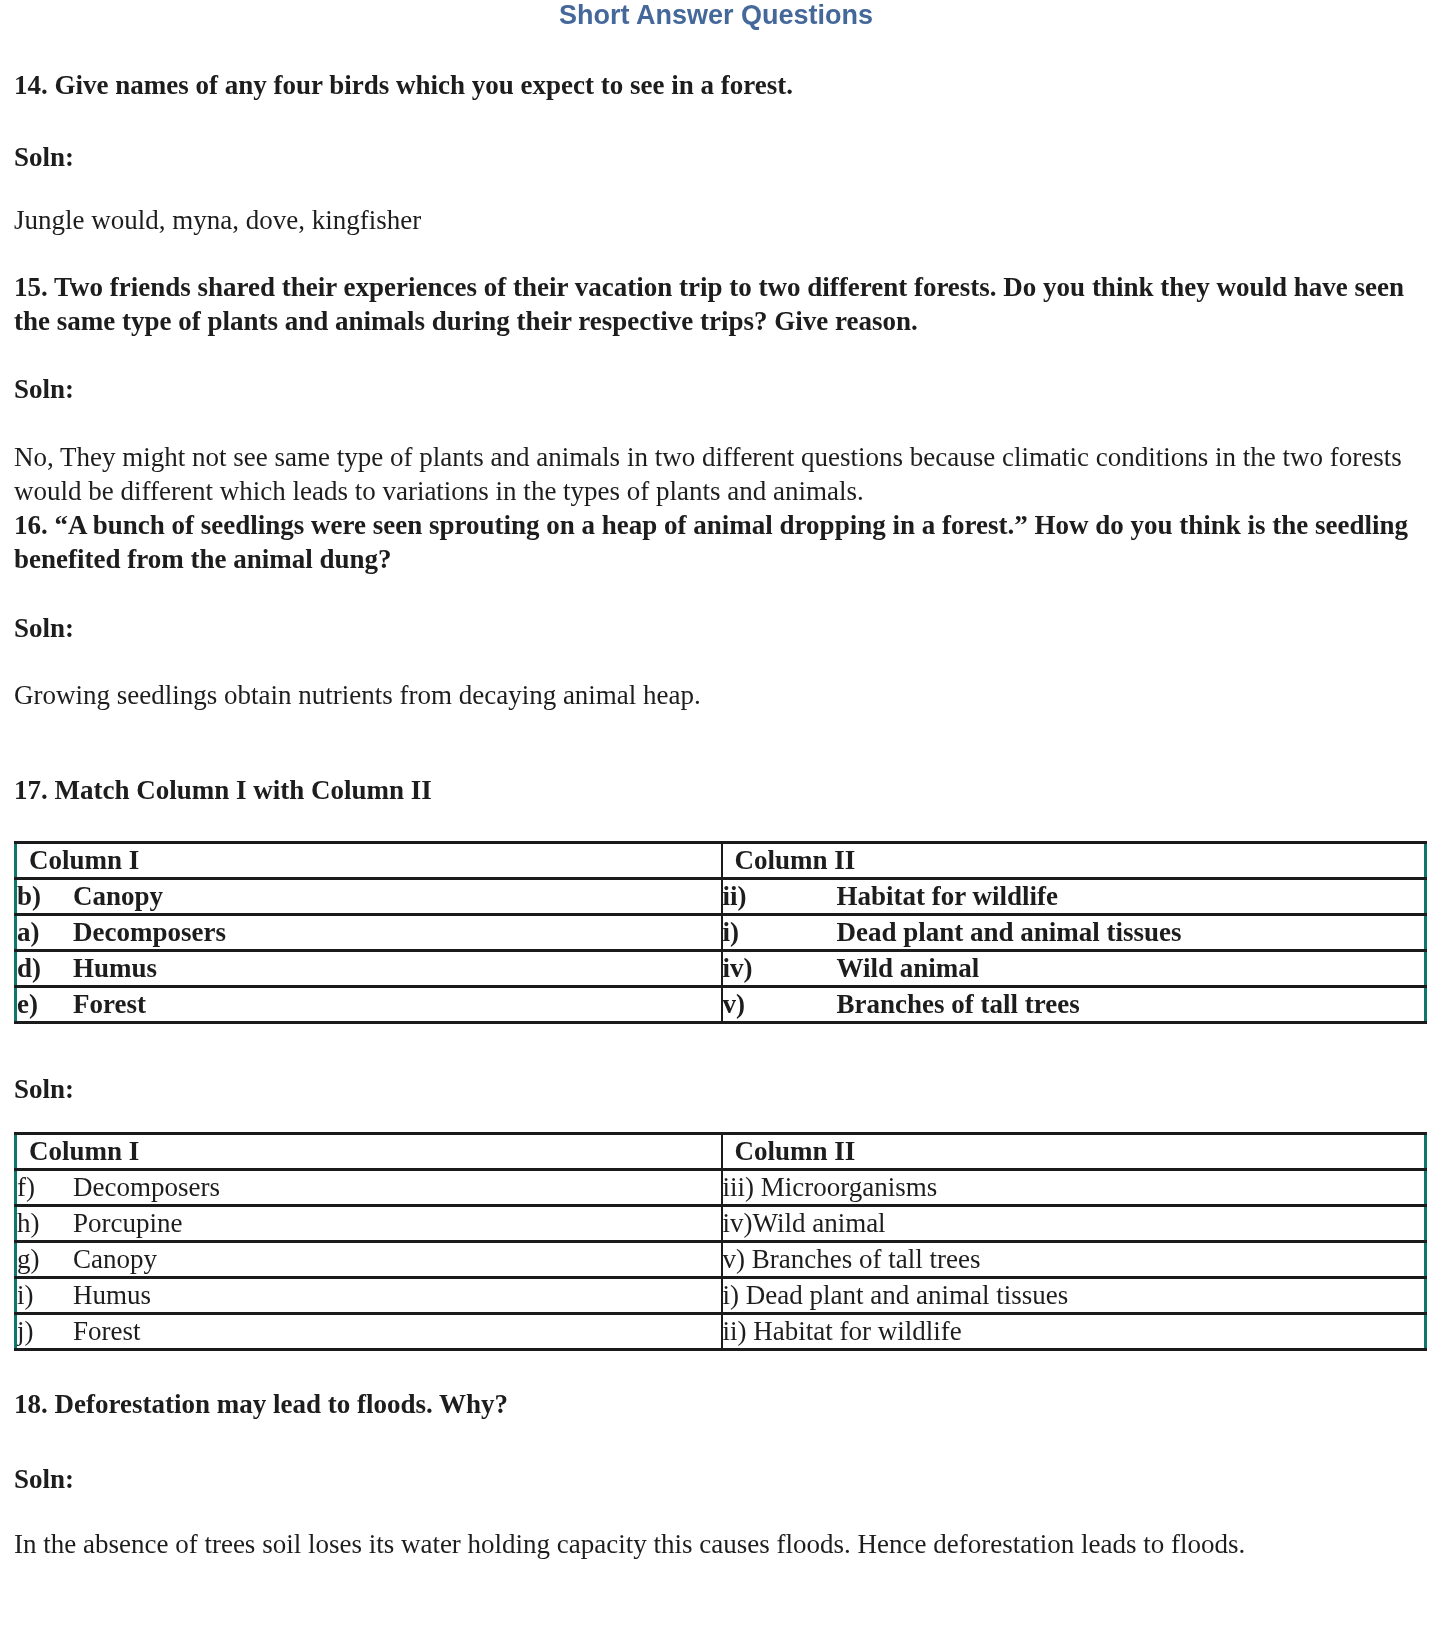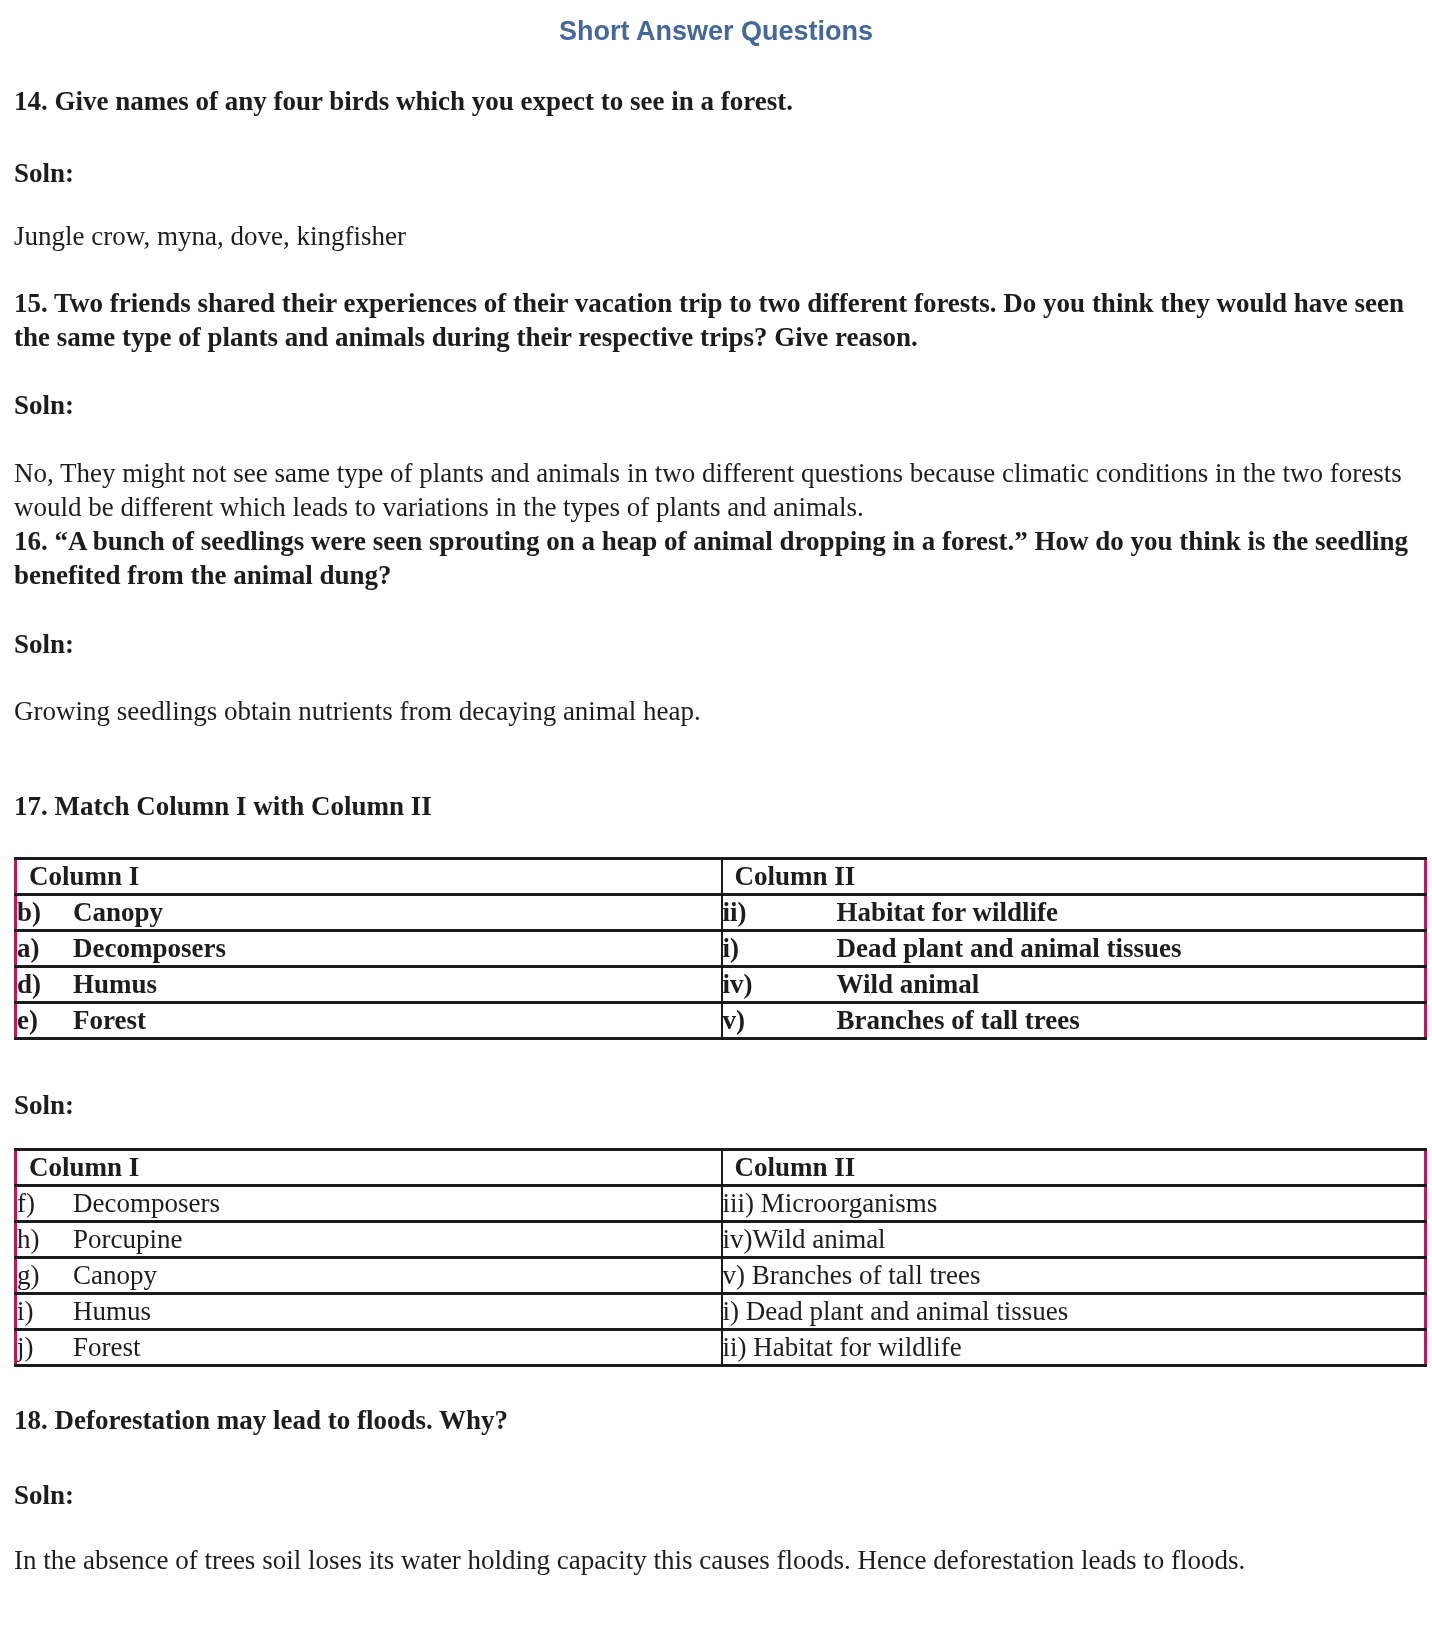--- a/index.html
+++ b/index.html
@@ -8,21 +8,21 @@
     width: 1432px; height: 1631px;
     background: #ffffff;
     color: #1d1d1d;
     font-family: "Liberation Serif", serif;
     font-size: 27px;
     overflow: hidden;
   }
   .page { padding: 0 14px; width: 1432px; }
 
   .title {
-    margin: 16px;
+    margin: 0;
     text-align: center;
     font-family: "Liberation Sans", sans-serif;
     font-weight: bold;
     font-size: 27px;
     line-height: 30px;
   }
 
   p { margin: 0; line-height: 34px; }
   .q    { font-weight: bold; }
   .soln { font-weight: bold; }
@@ -33,21 +33,21 @@
   .mt31 { margin-top: 31px; } .mt32 { }
   .mt33 { margin-top: 33px; } .mt34 { margin-top: 34px; }
   .mt35 { margin-top: 35px; } .mt36 { margin-top: 36px; }
   .mt38 { margin-top: 38px; } .mt41 { margin-top: 41px; }
   .mt48 { margin-top: 48px; } .mt61 { margin-top: 61px; }
 
   table.match {
     border-collapse: collapse;
     table-layout: fixed;
     width: 1410px;
-    border: 3px solid #be185d;
+    border: 3px solid #0f766e;
   }
   table.match th, table.match td {
     border: solid #1b1b1b;
     border-width: 3px 2px;
     vertical-align: middle;
     font-size: 27px;
     overflow: hidden;
     white-space: nowrap;
   }
   table.match th {
@@ -71,21 +71,21 @@
 </style>
 </head>
 <body>
 
 <div class="page">
 
   <h1 class="title" style="color: rgb(69, 104, 155);">Short Answer Questions</h1>
 
   <p class="q mt38">14. Give names of any four birds which you expect to see in a forest.</p>
   <p class="soln mt38">Soln:</p>
-  <p class="ans mt29">Jungle crow, myna, dove, kingfisher</p>
+  <p class="ans mt29">Jungle would, myna, dove, kingfisher</p>
 
   <p class="q mt33">15. Two friends shared their experiences of their vacation trip to two different forests. Do you think they would have seen the same type of plants and animals during their respective trips? Give reason.</p>
   <p class="soln mt34">Soln:</p>
   <p class="ans mt34">No, They might not see same type of plants and animals in two different questions because climatic conditions in the two forests would be different which leads to variations in the types of plants and animals.</p>
 
   <p class="q mt32">16. “A bunch of seedlings were seen sprouting on a heap of animal dropping in a forest.” How do you think is the seedling benefited from the animal dung?</p>
   <p class="soln mt35">Soln:</p>
   <p class="ans mt33">Growing seedlings obtain nutrients from decaying animal heap.</p>
 
   <p class="q mt61">17. Match Column I with Column II</p>

